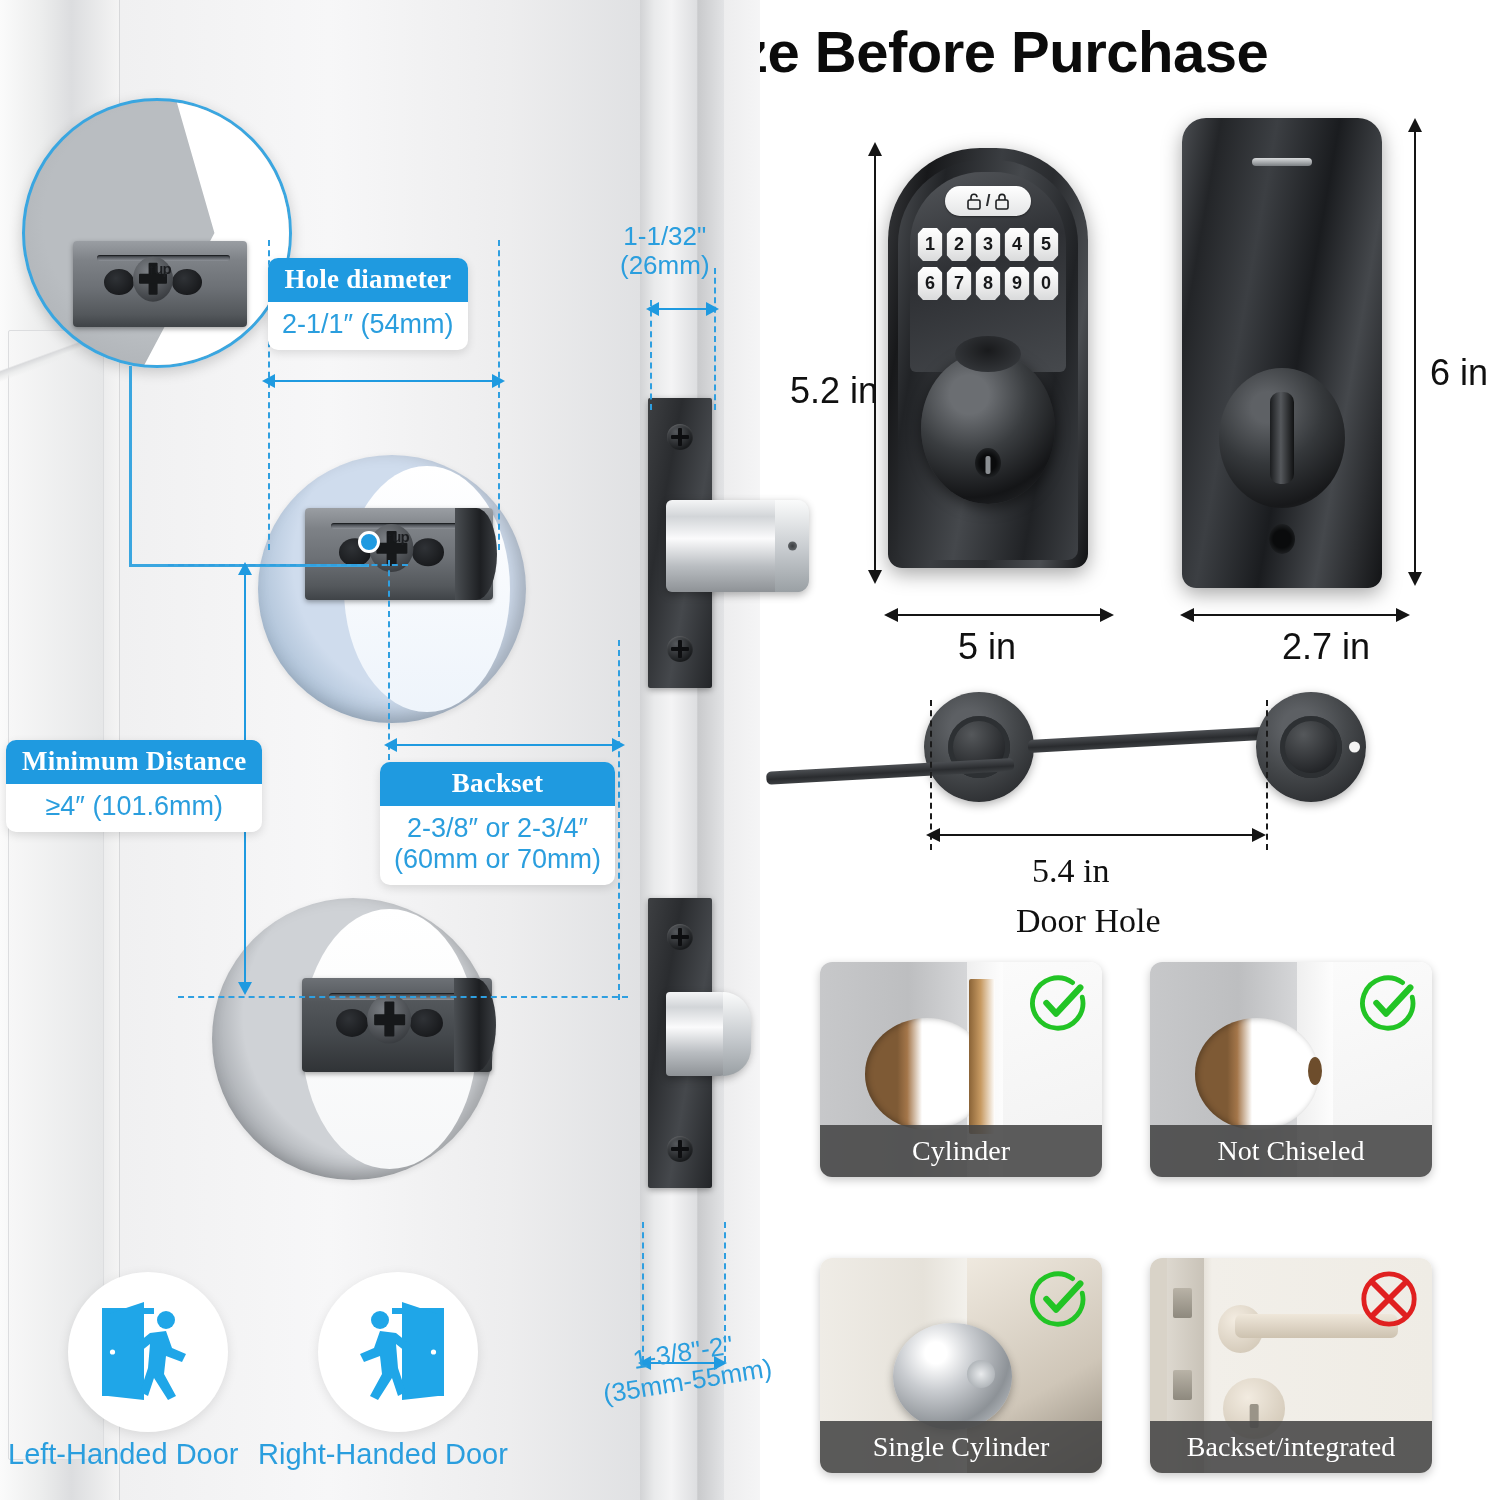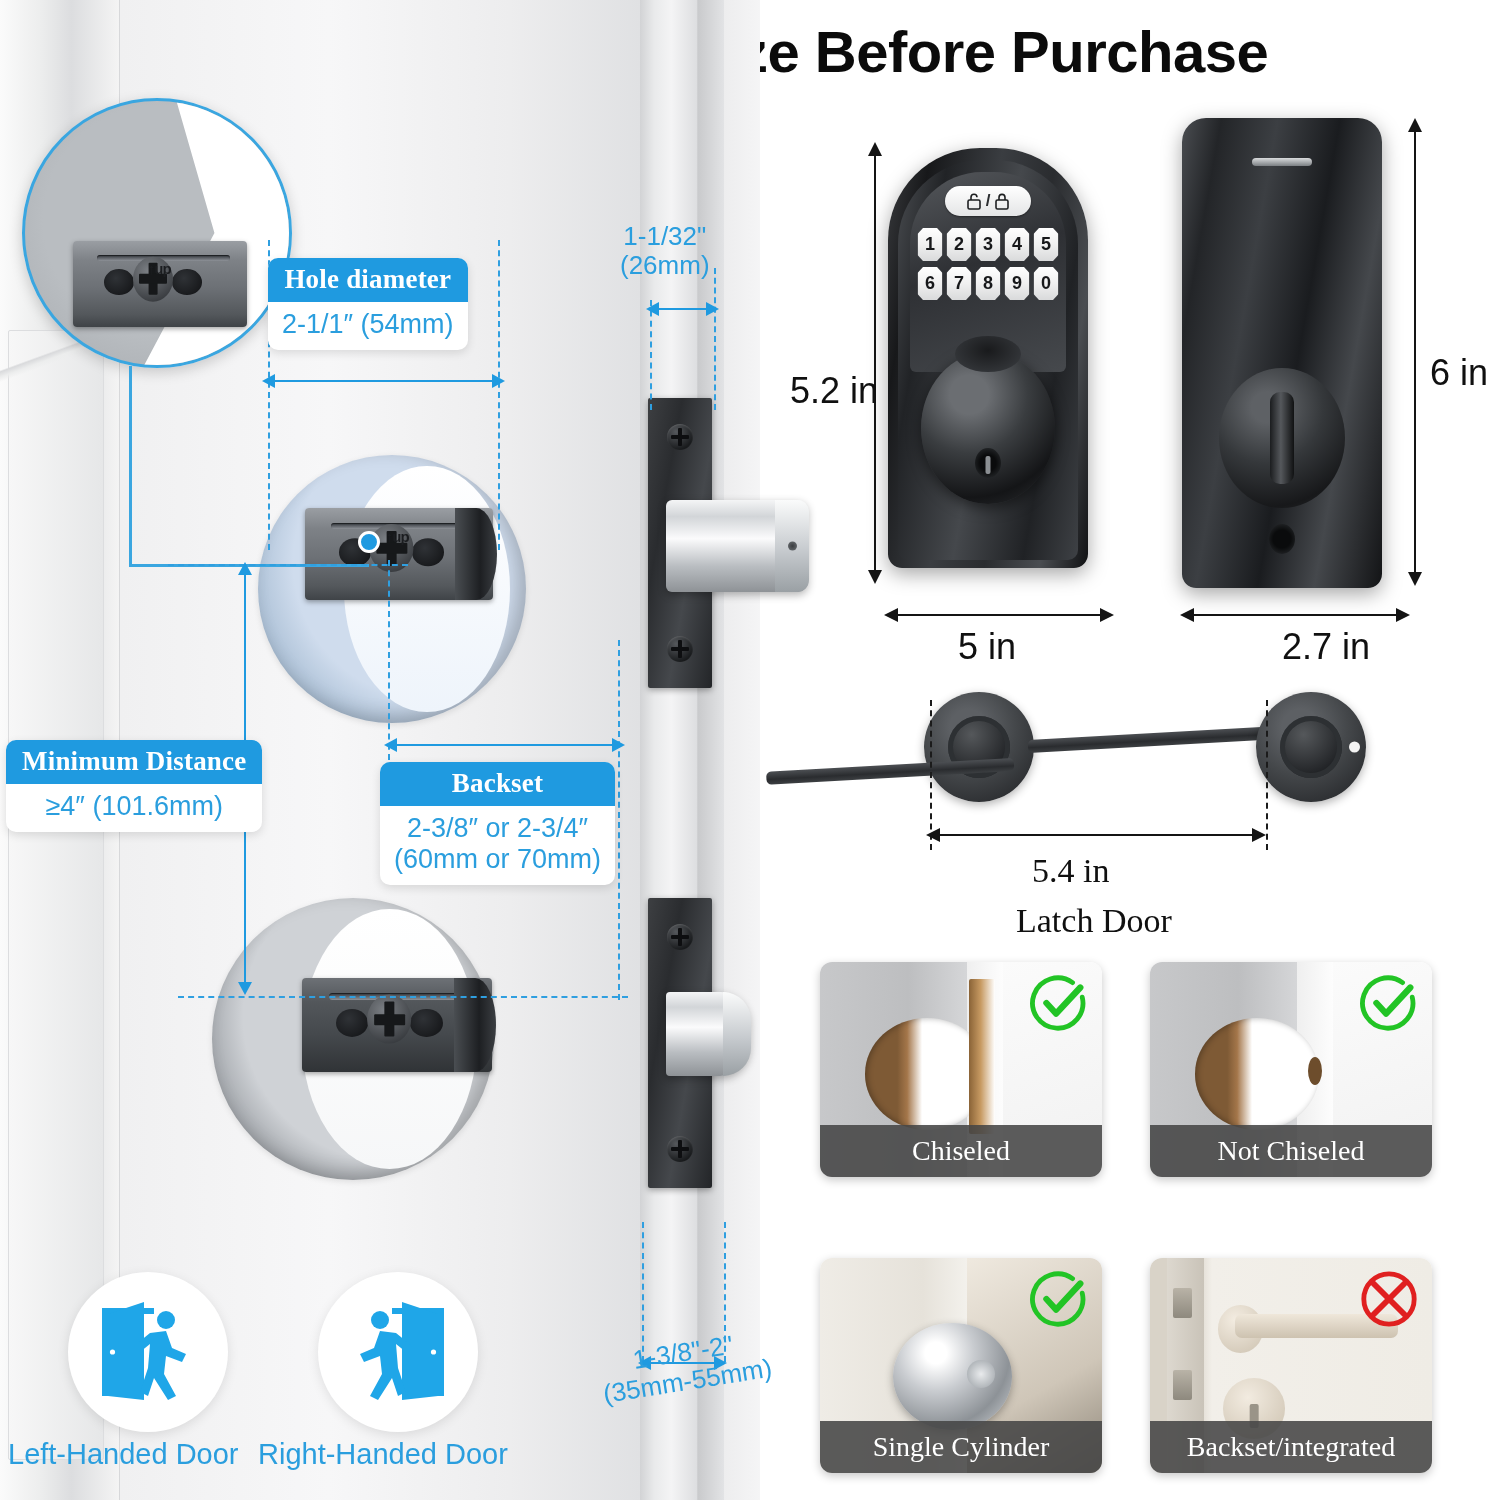--- a/index.html
+++ b/index.html
@@ -665,37 +665,37 @@
     <div class="sidehole"></div>
   </div>
   <div class="lever" style="left:1262px;top:758px;width:248px;transform:rotate(-3.2deg) scaleX(-1);transform-origin:left center;left:1014px;"></div>
 
   <div class="bkdash" style="left:930px;top:700px;height:150px;"></div>
   <div class="bkdash" style="left:1266px;top:700px;height:150px;"></div>
   <div class="bk h" style="left:936px;top:834px;width:324px;"></div>
   <div class="bkarrow left" style="left:926px;top:828px;"></div>
   <div class="bkarrow right" style="left:1252px;top:828px;"></div>
   <div class="serif-label" style="left:1032px;top:852px;">5.4 in</div>
-  <div class="serif-label" style="left:1016px;top:902px;">Latch Door</div>
+  <div class="serif-label" style="left:1016px;top:902px;">Door Hole</div>
 
   <div class="card" style="left:820px;top:962px;">
     <div class="photo">
       <div class="ph-door"></div>
       <div class="ph-edge"></div>
       <div class="ph-room"></div>
       <div class="ph-bore"></div>
       <div class="ph-mortise"></div>
     </div>
     <div class="badge">
       <svg viewBox="0 0 64 64">
         <path d="M56 26 A26 26 0 1 1 46 11" fill="none" stroke="#22c425" stroke-width="5" stroke-linecap="round"></path>
         <path d="M19 32 L29 43 L54 16" fill="none" stroke="#22c425" stroke-width="6.5" stroke-linecap="round" stroke-linejoin="round"></path>
       </svg>
     </div>
-    <div class="cap">Chiseled</div>
+    <div class="cap">Cylinder</div>
   </div>
 
   <div class="card" style="left:1150px;top:962px;">
     <div class="photo">
       <div class="ph-door"></div>
       <div class="ph-edge"></div>
       <div class="ph-room"></div>
       <div class="ph-bore"></div>
       <div class="ph-pin"></div>
     </div>

